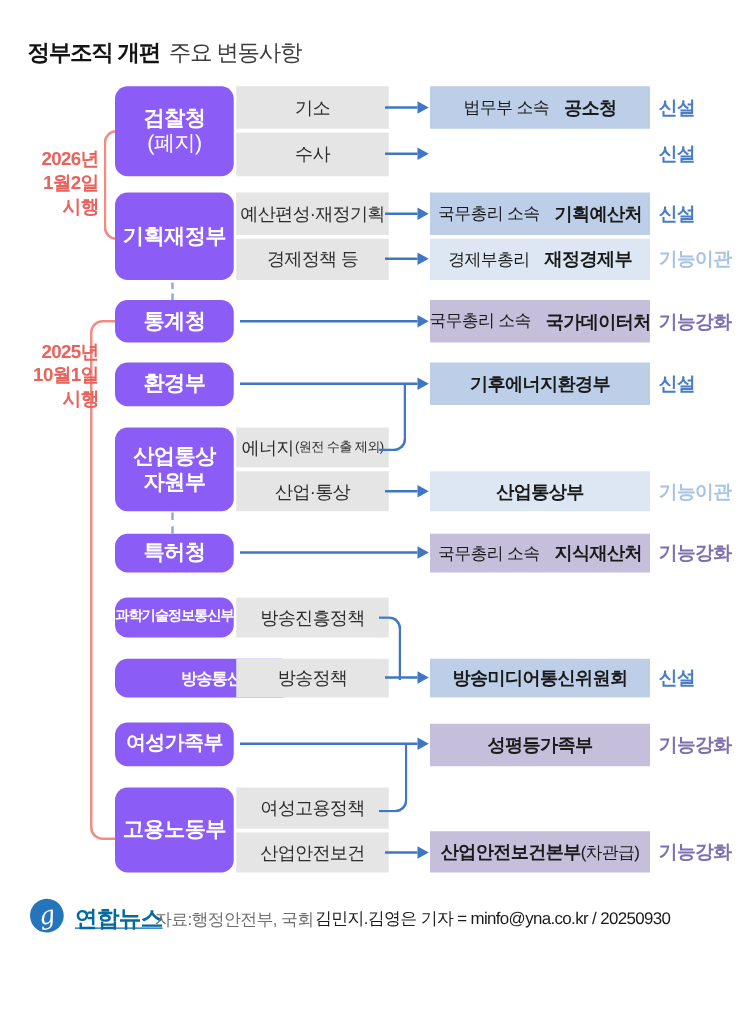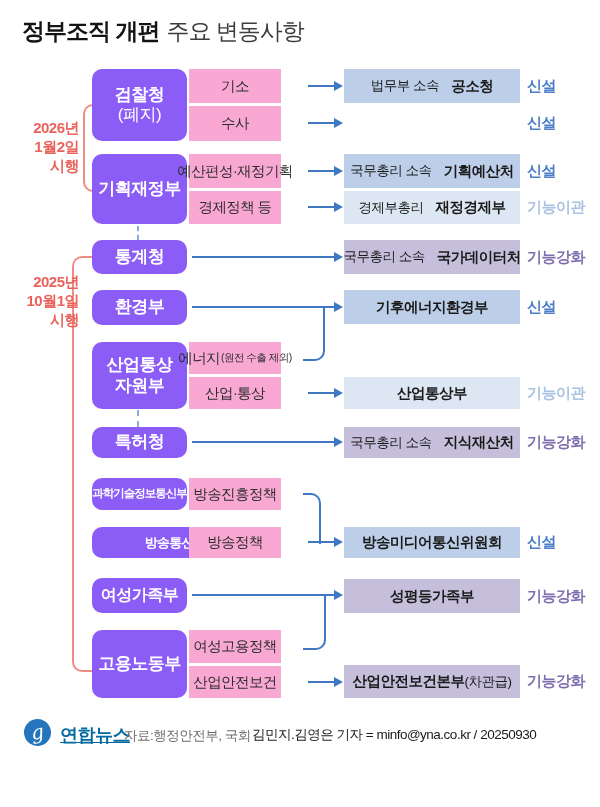--- a/index.html
+++ b/index.html
@@ -1,27 +1,27 @@
 <!DOCTYPE html>
 <html><head>
 <meta charset="utf-8">
 <style>
   html,body{margin:0;padding:0;background:#fff;}
   .stage{position:relative;width:600px;height:807px;background:#ffffff;overflow:hidden;
          font-family:"Liberation Sans","DejaVu Sans",sans-serif;}
-  .title{position:absolute;left:22px;top:16px;font-size:23px;color:#141414;white-space:nowrap;}
+  .title{position:absolute;left:22px;top:30px;font-size:18px;color:#141414;white-space:nowrap;}
   .title .main{font-weight:bold;letter-spacing:-1px;}
   .title .sub{font-weight:normal;color:#3d3d3d;margin-left:7px;letter-spacing:-1px;}
 
   .ministry{position:absolute;left:92px;width:95px;background:#8b5cf6;border-radius:10px;
             color:#fff;font-weight:bold;display:flex;flex-direction:column;align-items:center;
             justify-content:center;text-align:center;font-size:17px;line-height:1.18;letter-spacing:-0.5px;}
   .ministry .note{font-weight:normal;}
 
-  .func{position:absolute;left:189px;width:92px;background:#f9a8d4;color:#2d2d2d;
+  .func{position:absolute;left:189px;width:122px;background:#e5e5e5;color:#2d2d2d;
         display:flex;align-items:center;justify-content:center;font-size:14.5px;
         letter-spacing:-0.6px;white-space:nowrap;}
   .func .subnote{font-size:10.5px;letter-spacing:-0.5px;margin-left:1px;}
 
   .result{position:absolute;left:344px;width:176px;display:flex;align-items:center;
           justify-content:center;font-size:13.5px;color:#1a1a1a;letter-spacing:-0.5px;white-space:nowrap;}
   .result .prefix{margin-right:12px;}
   .result .name{font-weight:bold;font-size:14.5px;}
   .result .suffix{font-size:13.5px;}
   .result.tight{font-size:11.5px;}

